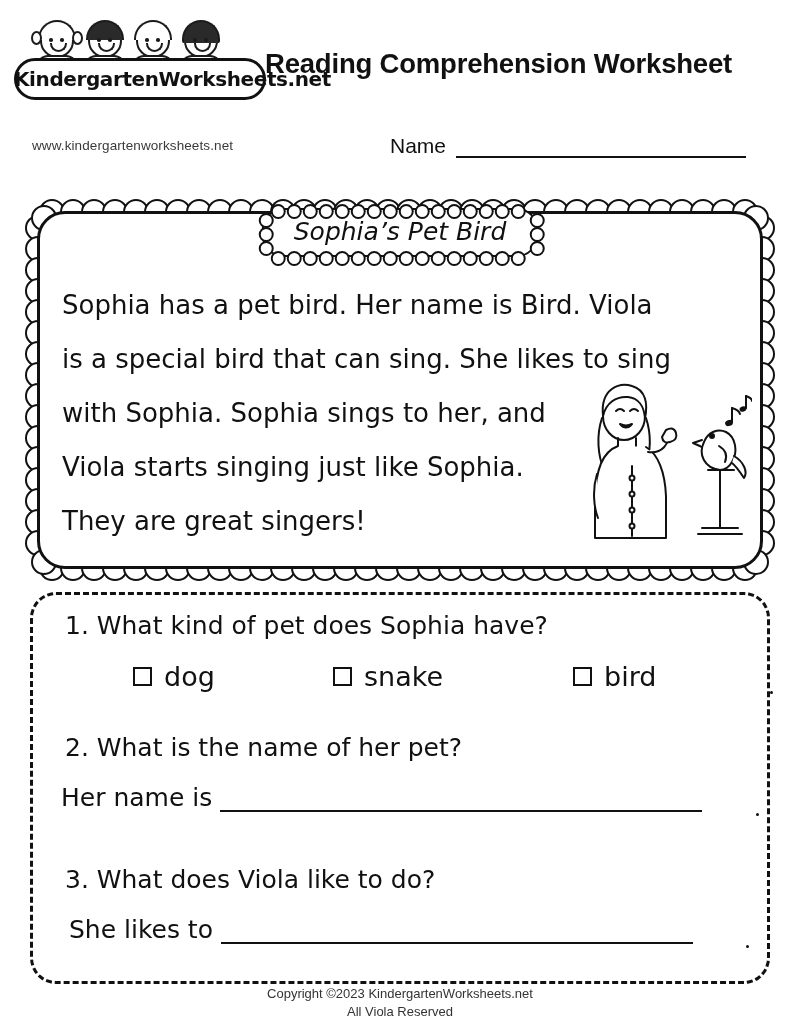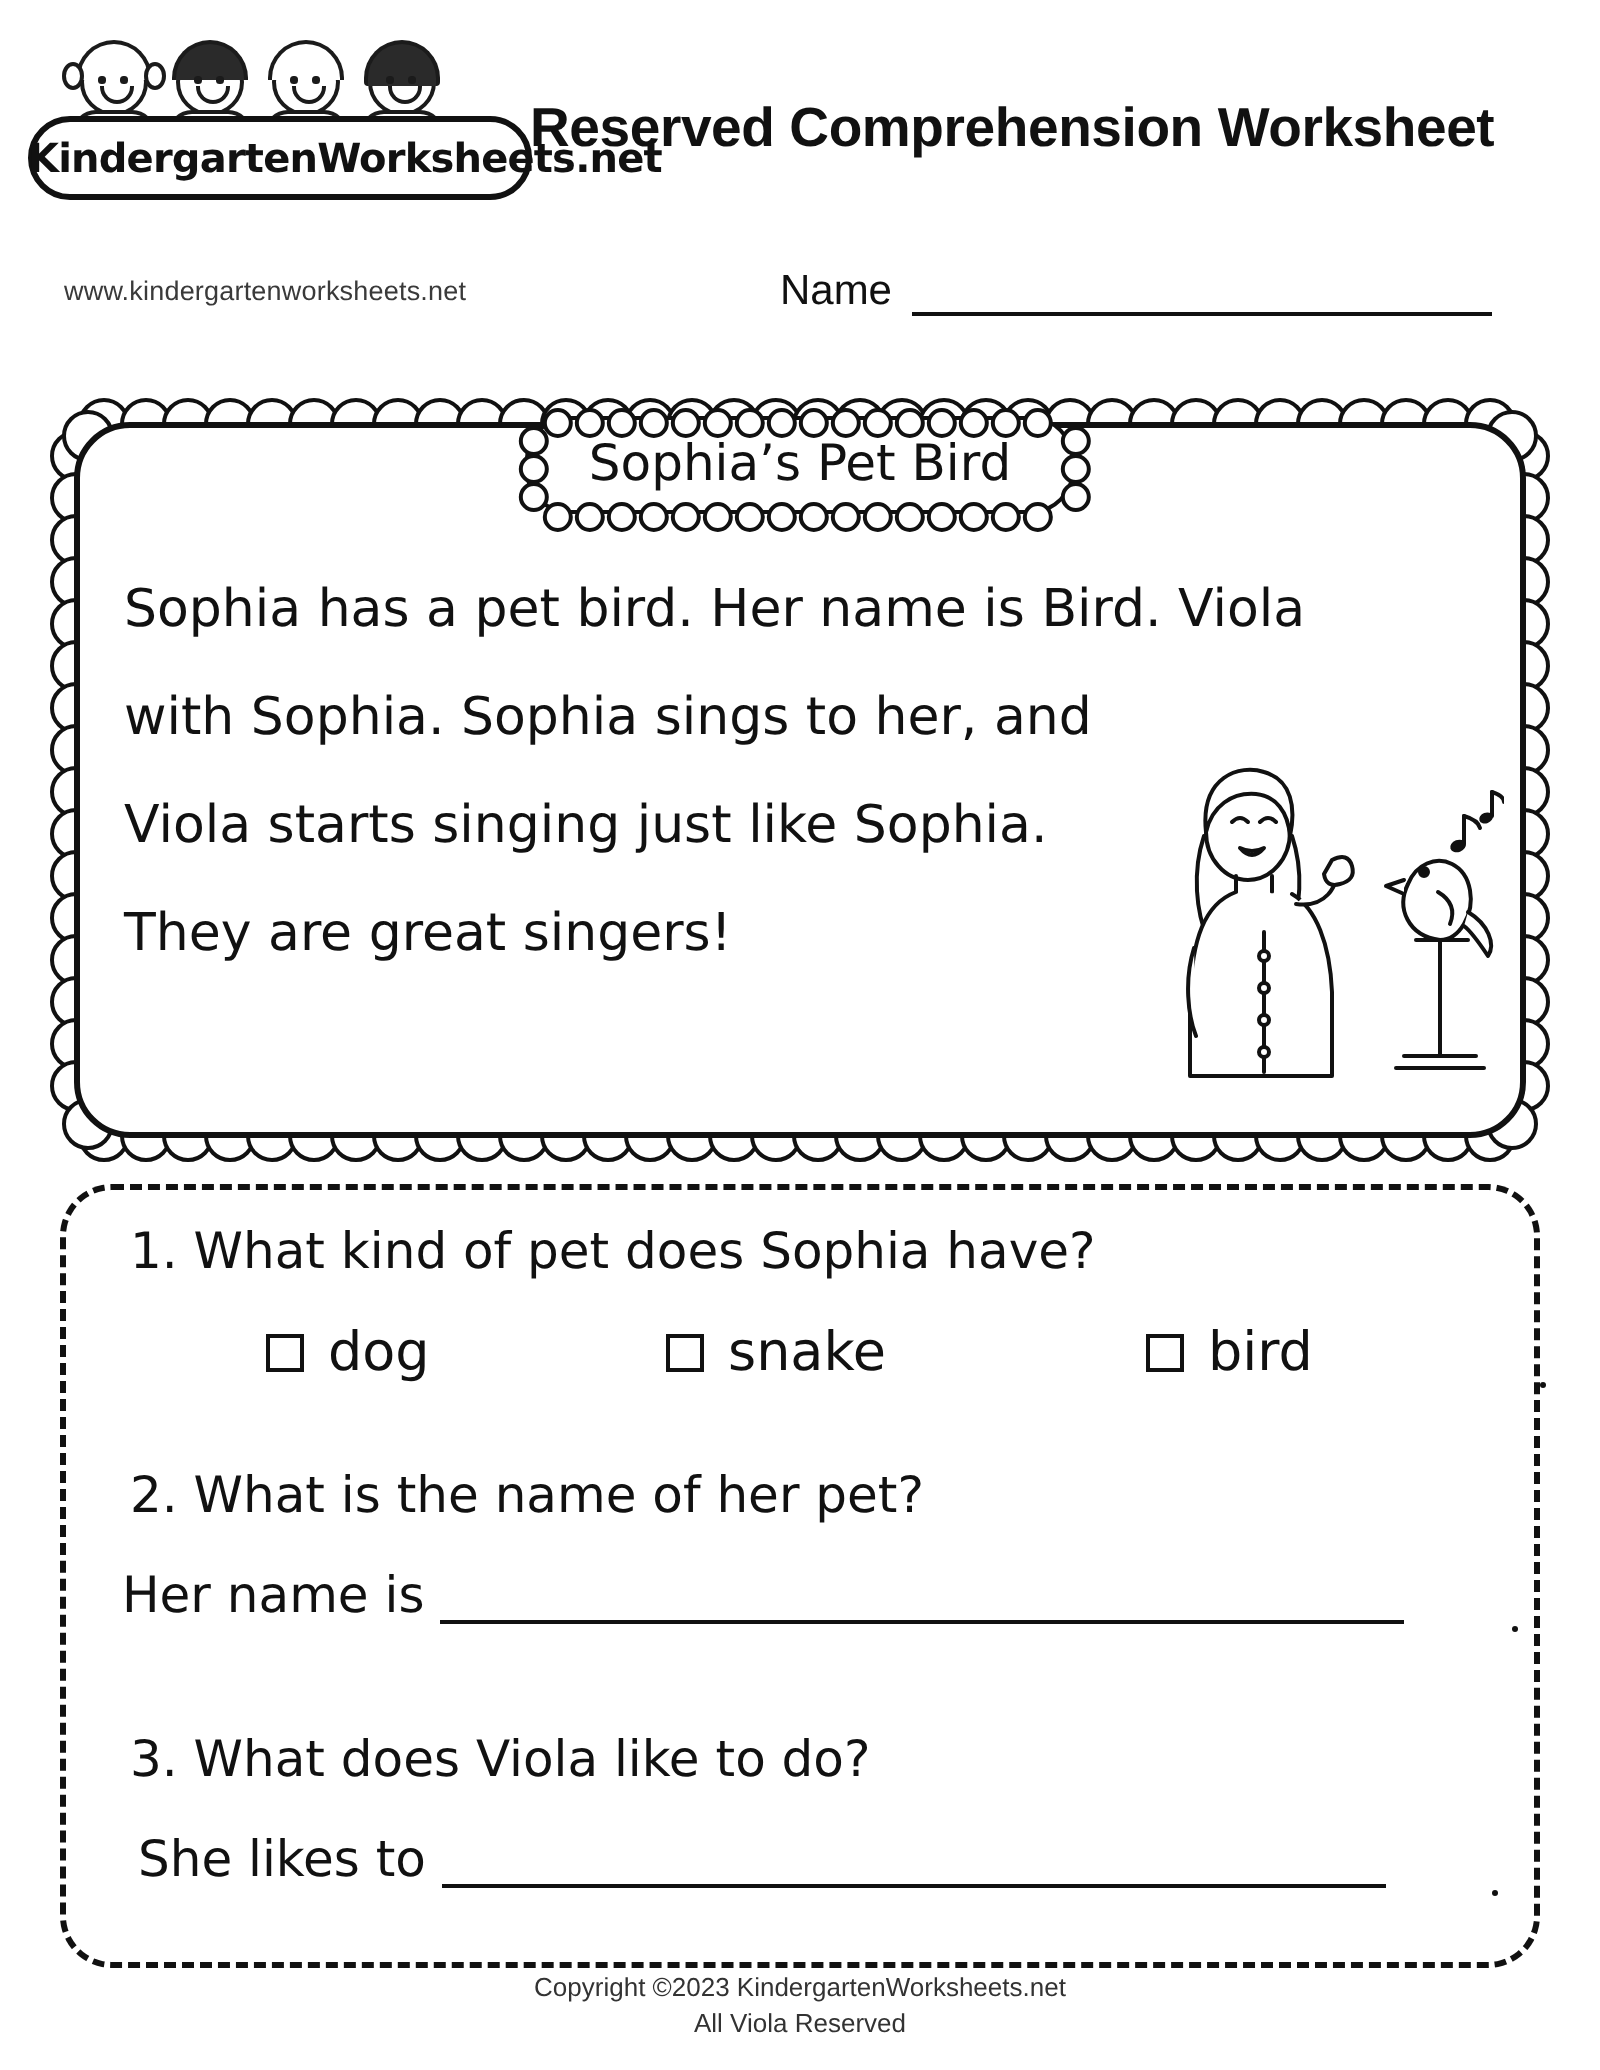--- a/index.html
+++ b/index.html
@@ -212,20 +212,21 @@
     top: 12px;
     transform: translateX(-50%);
     z-index: 5;
   }
   .story-title-pill {
     position: relative;
     border: 2.5px solid #111;
     border-radius: 22px;
     background: #ffffff;
     padding: 7px 30px 9px;
+    font-style: italic;
   }
   .story-title-pill .bump {
     position: absolute;
     width: 15px;
     height: 15px;
     border: 2.5px solid #111;
     border-radius: 50%;
     background: #ffffff;
     box-sizing: border-box;
   }
@@ -387,21 +388,21 @@
           <div class="eye r"></div>
         <div class="smile"></div>
           <div class="body"></div>
       </div>
     </div>
     <div class="logo-pill"></div>
     <div class="logo-text">KindergartenWorksheets.net</div>
     <div class="logo-url">www.kindergartenworksheets.net</div>
   </div>
 
-  <div class="title">Reserved Comprehension Worksheet</div>
+  <div class="title">Reading Comprehension Worksheet</div>
 
   <div class="name-row">
     <span class="name-label">Name</span>
     <span class="name-line"></span>
   </div>
 </div>
 
 <div class="story-wrap">
   <div class="scallop" id="scallop">
       <span class="dot" style="left: 17px; top: 3px;"></span>
@@ -512,20 +513,21 @@
   <div class="story-inner"></div>
 
   <div class="story-title-wrap">
     <div class="story-title-pill" id="title-pill">
       <span class="story-title-text">Sophia’s Pet Bird</span>
     <span class="bump" style="left: 6.5px; top: -6.5px;"></span><span class="bump" style="left: 6.5px; top: 40.5px;"></span><span class="bump" style="left: 22.5px; top: -6.5px;"></span><span class="bump" style="left: 22.5px; top: 40.5px;"></span><span class="bump" style="left: 38.5px; top: -6.5px;"></span><span class="bump" style="left: 38.5px; top: 40.5px;"></span><span class="bump" style="left: 54.5px; top: -6.5px;"></span><span class="bump" style="left: 54.5px; top: 40.5px;"></span><span class="bump" style="left: 70.5px; top: -6.5px;"></span><span class="bump" style="left: 70.5px; top: 40.5px;"></span><span class="bump" style="left: 86.5px; top: -6.5px;"></span><span class="bump" style="left: 86.5px; top: 40.5px;"></span><span class="bump" style="left: 102.5px; top: -6.5px;"></span><span class="bump" style="left: 102.5px; top: 40.5px;"></span><span class="bump" style="left: 118.5px; top: -6.5px;"></span><span class="bump" style="left: 118.5px; top: 40.5px;"></span><span class="bump" style="left: 134.5px; top: -6.5px;"></span><span class="bump" style="left: 134.5px; top: 40.5px;"></span><span class="bump" style="left: 150.5px; top: -6.5px;"></span><span class="bump" style="left: 150.5px; top: 40.5px;"></span><span class="bump" style="left: 166.5px; top: -6.5px;"></span><span class="bump" style="left: 166.5px; top: 40.5px;"></span><span class="bump" style="left: 182.5px; top: -6.5px;"></span><span class="bump" style="left: 182.5px; top: 40.5px;"></span><span class="bump" style="left: 198.5px; top: -6.5px;"></span><span class="bump" style="left: 198.5px; top: 40.5px;"></span><span class="bump" style="left: 214.5px; top: -6.5px;"></span><span class="bump" style="left: 214.5px; top: 40.5px;"></span><span class="bump" style="left: 230.5px; top: -6.5px;"></span><span class="bump" style="left: 230.5px; top: 40.5px;"></span><span class="bump" style="left: 246.5px; top: -6.5px;"></span><span class="bump" style="left: 246.5px; top: 40.5px;"></span><span class="bump" style="left: -5.5px; top: 2.5px;"></span><span class="bump" style="left: 265.5px; top: 2.5px;"></span><span class="bump" style="left: -5.5px; top: 16.5px;"></span><span class="bump" style="left: 265.5px; top: 16.5px;"></span><span class="bump" style="left: -5.5px; top: 30.5px;"></span><span class="bump" style="left: 265.5px; top: 30.5px;"></span></div>
   </div>
 
   <div class="story-text">
     <span class="ln">Sophia has a pet bird. Her name is Bird. Viola</span>
+    <span class="ln">is a special bird that can sing. She likes to sing</span>
     <span class="ln">with Sophia. Sophia sings to her, and</span>
     <span class="ln">Viola starts singing just like Sophia.</span>
     <span class="ln">They are great singers!</span>
   </div>
 
   <div class="illus">
     <svg viewBox="0 0 190 175" width="190" height="175" xmlns="http://www.w3.org/2000/svg">
       <g fill="none" stroke="#111" stroke-width="2" stroke-linecap="round" stroke-linejoin="round">
 
         <ellipse cx="62" cy="38" rx="21" ry="24" fill="#fff"></ellipse>

